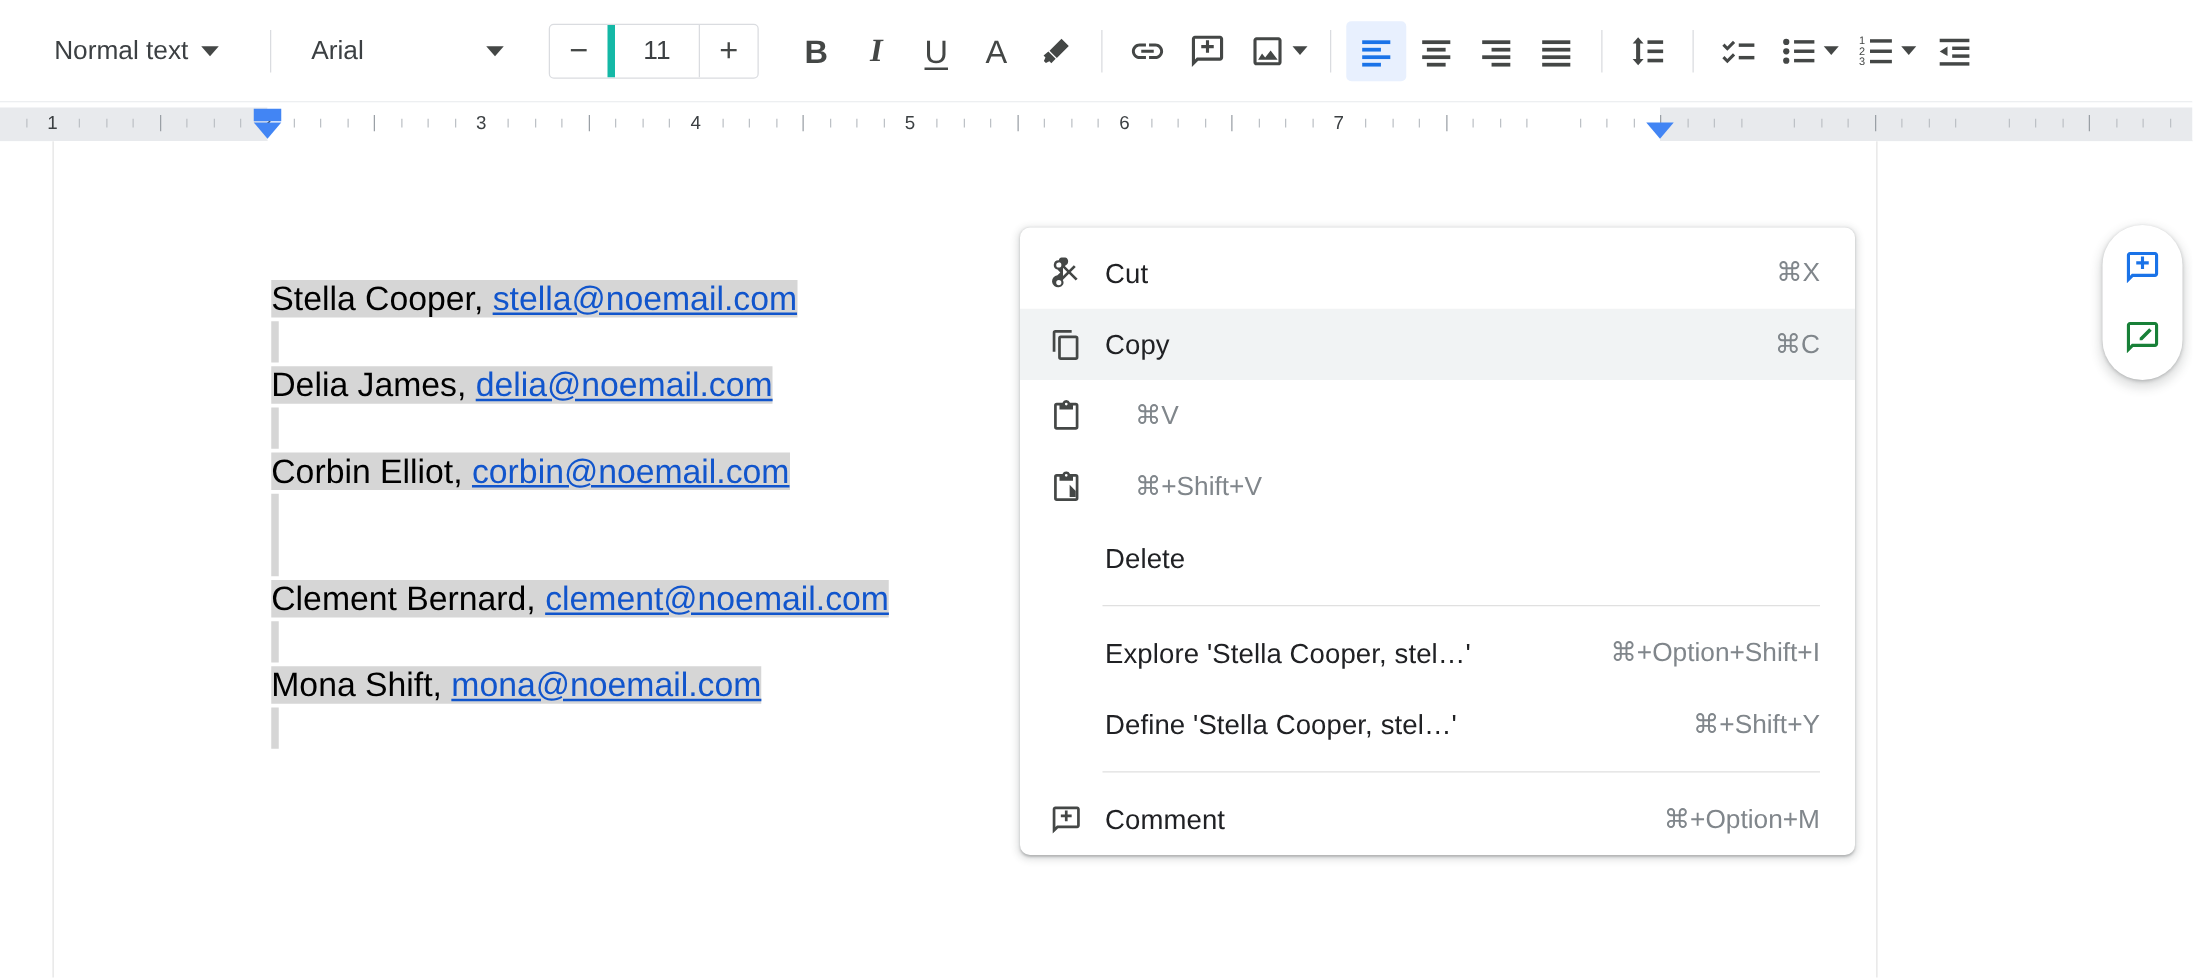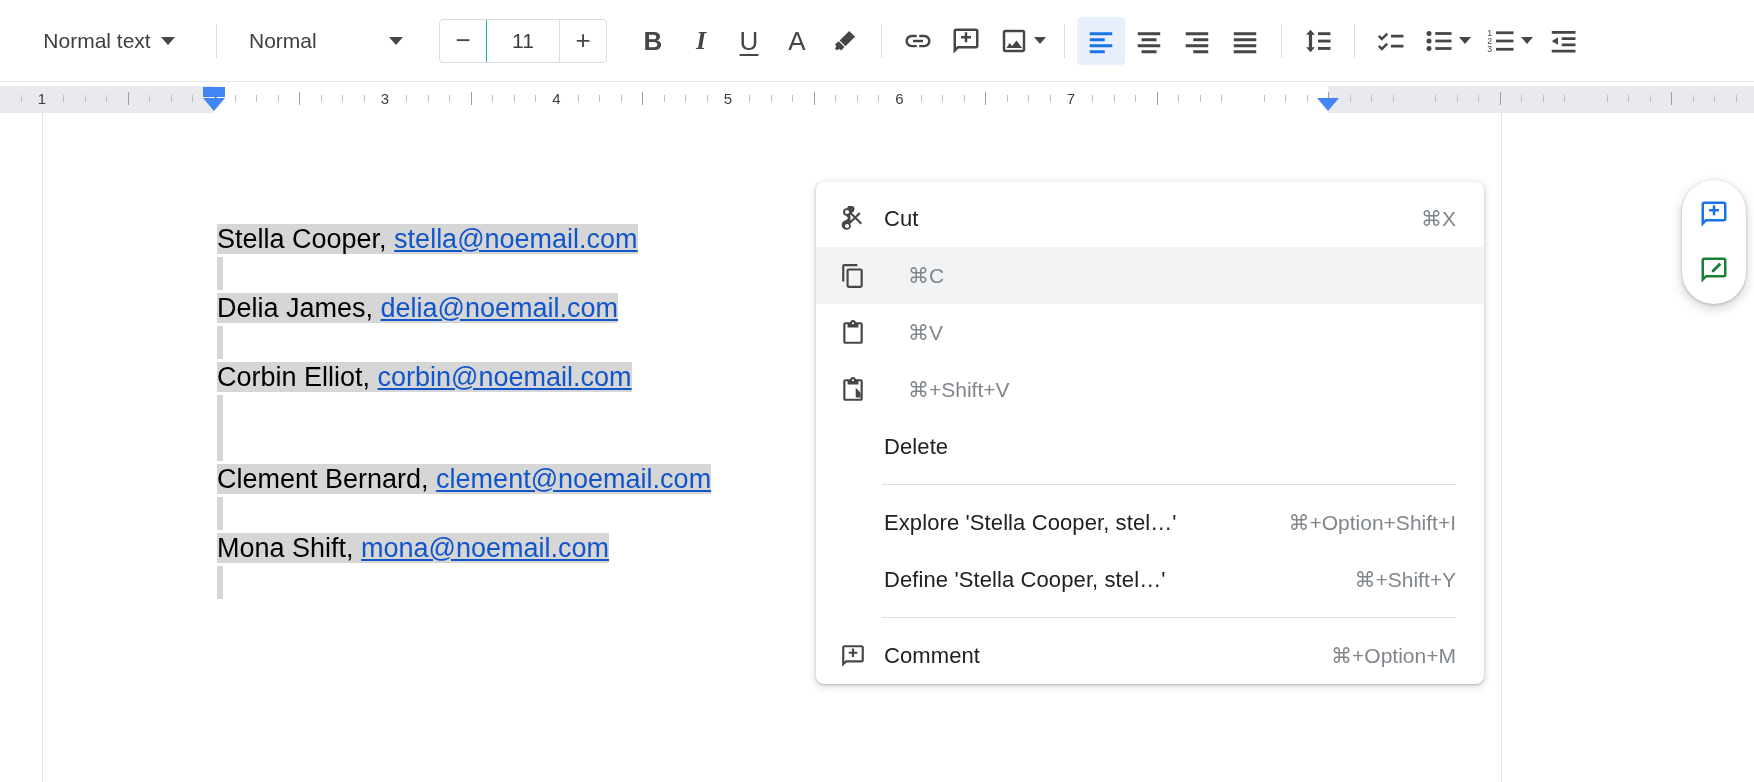--- a/index.html
+++ b/index.html
@@ -51,21 +51,21 @@
   }
   .fs-btn {
     width: 46px; height: 100%;
     display:flex; align-items:center; justify-content:center;
     font-size: 26px; color: #444746; cursor:pointer; user-select:none;
   }
   .fs-val {
     width: 74px; height: 100%;
     display:flex; align-items:center; justify-content:center;
     font-size: 21px; color: #3c4043;
-    border-left: 1px solid #14b8a6; border-right: 1px solid #dadce0;
+    border-left: 6px solid #14b8a6; border-right: 1px solid #dadce0;
     cursor: text;
   }
 
   .ico {
     width: 48px; height: 48px; border-radius: 50%;
     display:flex; align-items:center; justify-content:center;
     cursor:pointer; flex:none; color:#444746;
   }
   .ico.active { background:#e8f0fe; border-radius:4px; }
   .ico svg { display:block; }
@@ -175,21 +175,21 @@
   <div class="toolbar">
 
     <div class="style-picker">
       <span class="lbl">Normal text</span>
       <span class="caret"></span>
     </div>
 
     <div class="vsep"></div>
 
     <div class="font-picker">
-      <span class="lbl">Normal</span>
+      <span class="lbl">Arial</span>
       <span class="caret"></span>
     </div>
 
     <div style="width:22px"></div>
 
     <div class="fontsize-box">
       <div class="fs-btn">−</div>
       <div class="fs-val">11</div>
       <div class="fs-btn">+</div>
     </div>
@@ -447,20 +447,21 @@
         <span class="ctx-label">Cut</span>
         <span class="ctx-shortcut">⌘X</span>
       </div>
       <div class="ctx-item hovered">
         <span class="ctx-icon">
           <svg width="26" height="26" viewBox="0 0 24 24">
             <path d="M16 1H4a2 2 0 00-2 2v14h2V3h12V1z" fill="#444746"></path>
             <path d="M19 5H8a2 2 0 00-2 2v14a2 2 0 002 2h11a2 2 0 002-2V7a2 2 0 00-2-2zm0 16H8V7h11v14z" fill="#444746"></path>
           </svg>
         </span>
+        <span class="ctx-label">Copy</span>
         <span class="ctx-shortcut">⌘C</span>
       </div>
       <div class="ctx-item">
         <span class="ctx-icon">
           <svg width="26" height="26" viewBox="0 0 24 24">
             <path d="M19 2h-4.2a3 3 0 00-5.6 0H5a2 2 0 00-2 2v16a2 2 0 002 2h14a2 2 0 002-2V4a2 2 0 00-2-2zm-7 0a1 1 0 110 2 1 1 0 010-2zm7 18H5V4h2v3h10V4h2v16z" fill="#444746"></path>
           </svg>
         </span>
         <span class="ctx-shortcut">⌘V</span>
       </div>

